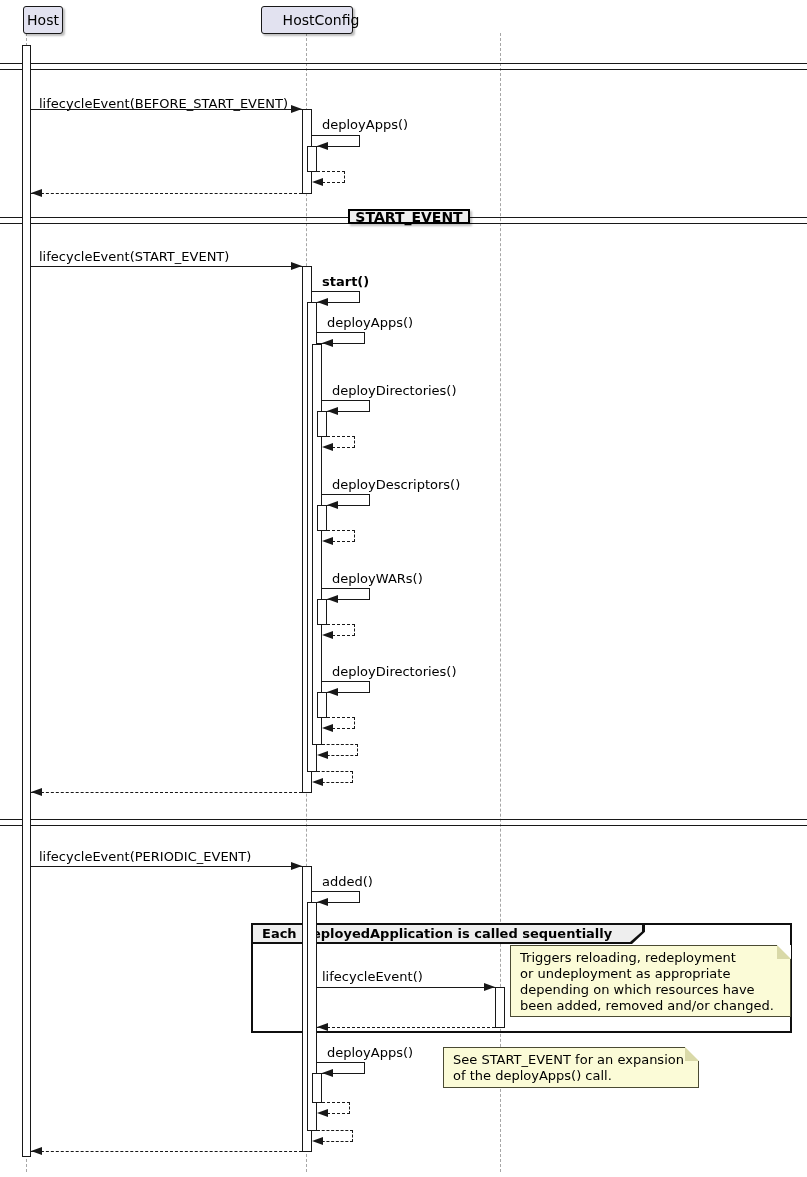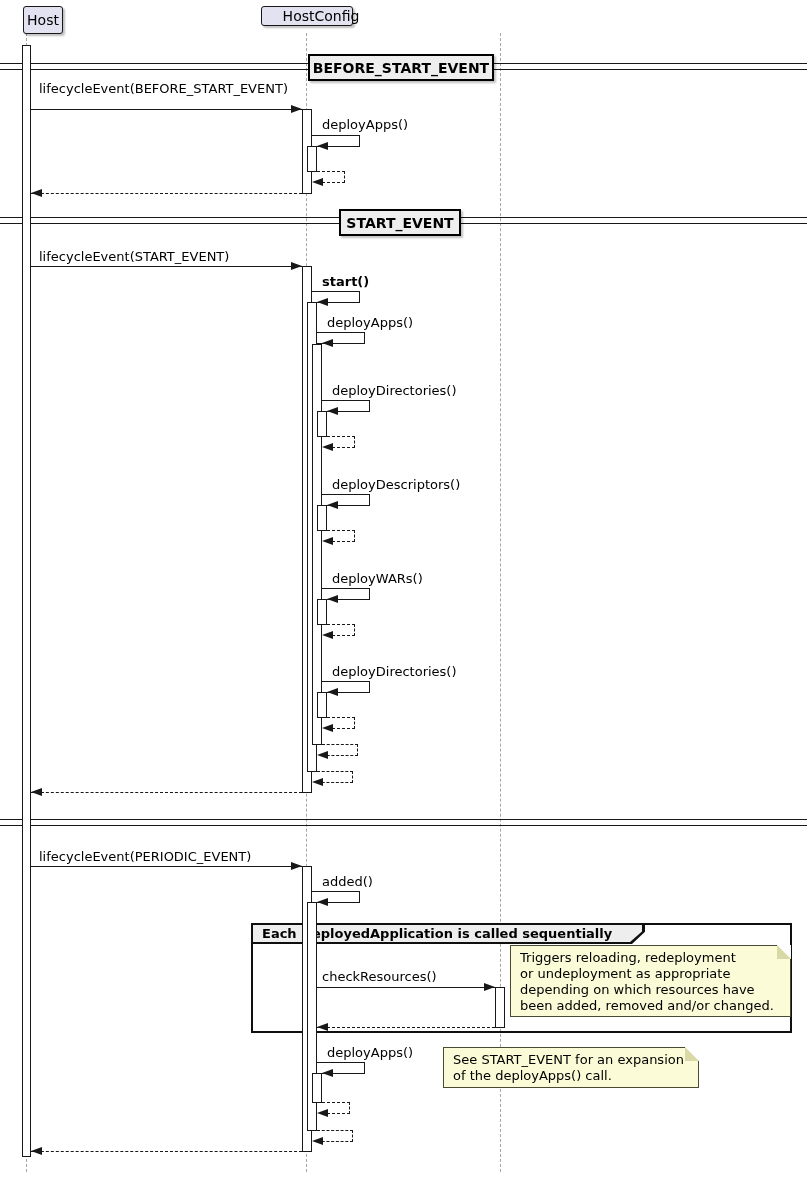--- a/index.html
+++ b/index.html
@@ -75,21 +75,21 @@
   <div class="d act" style="left:317px; top:411px; height:26px;"></div>
   <div class="d act" style="left:317px; top:505px; height:26px;"></div>
   <div class="d act" style="left:317px; top:599px; height:26px;"></div>
   <div class="d act" style="left:317px; top:692px; height:26px;"></div>
 
   <div class="d act" style="left:302px; top:866px; height:286px;"></div>
   <div class="d act" style="left:307px; top:902px; height:229px;"></div>
   <div class="d act" style="left:312px; top:1073px; height:30px;"></div>
   <div class="d act" style="left:495px; top:987px; height:41px;"></div>
 
-  <div class="d mlabel" style="left:39px; top:81px;text-align:center;">lifecycleEvent(BEFORE_START_EVENT)</div>
+  <div class="d mlabel" style="left:39px; top:96px;text-align:center;">lifecycleEvent(BEFORE_START_EVENT)</div>
   <div class="d line" style="left:31px; top:109px; width:271px;"></div>
   <div class="d ahr" style="left:291px; top:105px;"></div>
 
   <div class="d mlabel" style="left:322px; top:117px;">deployApps()</div>
   <div class="d sc" style="left:312px; top:135px; width:48px;"></div>
   <div class="d ahl" style="left:317px; top:142px;"></div>
 
   <div class="d sr" style="left:317px; top:171px; width:28px;"></div>
   <div class="d ahl" style="left:312px; top:178px;"></div>
 
@@ -142,44 +142,43 @@
   <div class="d ahl" style="left:31px; top:788px;"></div>
 
   <div class="d mlabel" style="left:39px; top:849px;">lifecycleEvent(PERIODIC_EVENT)</div>
   <div class="d line" style="left:31px; top:866px; width:271px;"></div>
   <div class="d ahr" style="left:291px; top:862px;"></div>
 
   <div class="d mlabel" style="left:322px; top:874px;">added()</div>
   <div class="d sc" style="left:312px; top:891px; width:48px;"></div>
   <div class="d ahl" style="left:317px; top:898px;"></div>
 
-  <div class="d mlabel" style="left:322px; top:969px;">checkResources()</div>
+  <div class="d mlabel" style="left:322px; top:969px;">lifecycleEvent()</div>
   <div class="d line" style="left:317px; top:987px; width:178px;"></div>
   <div class="d ahr" style="left:484px; top:983px;"></div>
   <div class="d dline" style="left:317px; top:1027px; width:178px;"></div>
   <div class="d ahl" style="left:317px; top:1023px;"></div>
 
   <div class="d mlabel" style="left:327px; top:1045px;">deployApps()</div>
   <div class="d sc" style="left:317px; top:1062px; width:48px;"></div>
   <div class="d ahl" style="left:322px; top:1069px;"></div>
   <div class="d sr" style="left:322px; top:1102px; width:28px;"></div>
   <div class="d ahl" style="left:317px; top:1109px;"></div>
 
   <div class="d sr" style="left:317px; top:1130px; width:36px;"></div>
   <div class="d ahl" style="left:312px; top:1137px;"></div>
 
   <div class="d dline" style="left:31px; top:1151px; width:271px;"></div>
   <div class="d ahl" style="left:31px; top:1147px;"></div>
 
-  <div class="d divlabel" style="left:308px; top:54px; width:186px; height:27px;">BEFORE_START_EVENT</div>
-  <div class="d divlabel" style="left:339px; top:209px; width:122px; height:27px;">START_EVENT</div>
+  <div class="d divlabel" style="left:348px; top:209px; width:122px; height:15px;">START_EVENT</div>
 
   <div class="d note" style="left:443px; top:1047px; width:256px; height:41px;">See START_EVENT for an expansion
 of the deployApps() call.</div>
   <div class="d note" style="left:510px; top:945px; width:281px; height:72px;">Triggers reloading, redeployment
 or undeployment as appropriate
 depending on which resources have
 been added, removed and/or changed.</div>
 
   <div class="d participant" style="left:5px; top:6px; width:40px; height:28px;margin-left:18px;">Host</div>
-  <div class="d participant" style="left:261px; top:6px; width:92px; height:20px;padding-left:28px;">HostConfig</div>
+  <div class="d participant" style="left:261px; top:6px; width:92px; height:28px;padding-left:28px;">HostConfig</div>
 
 </div>
 
 </body></html>

